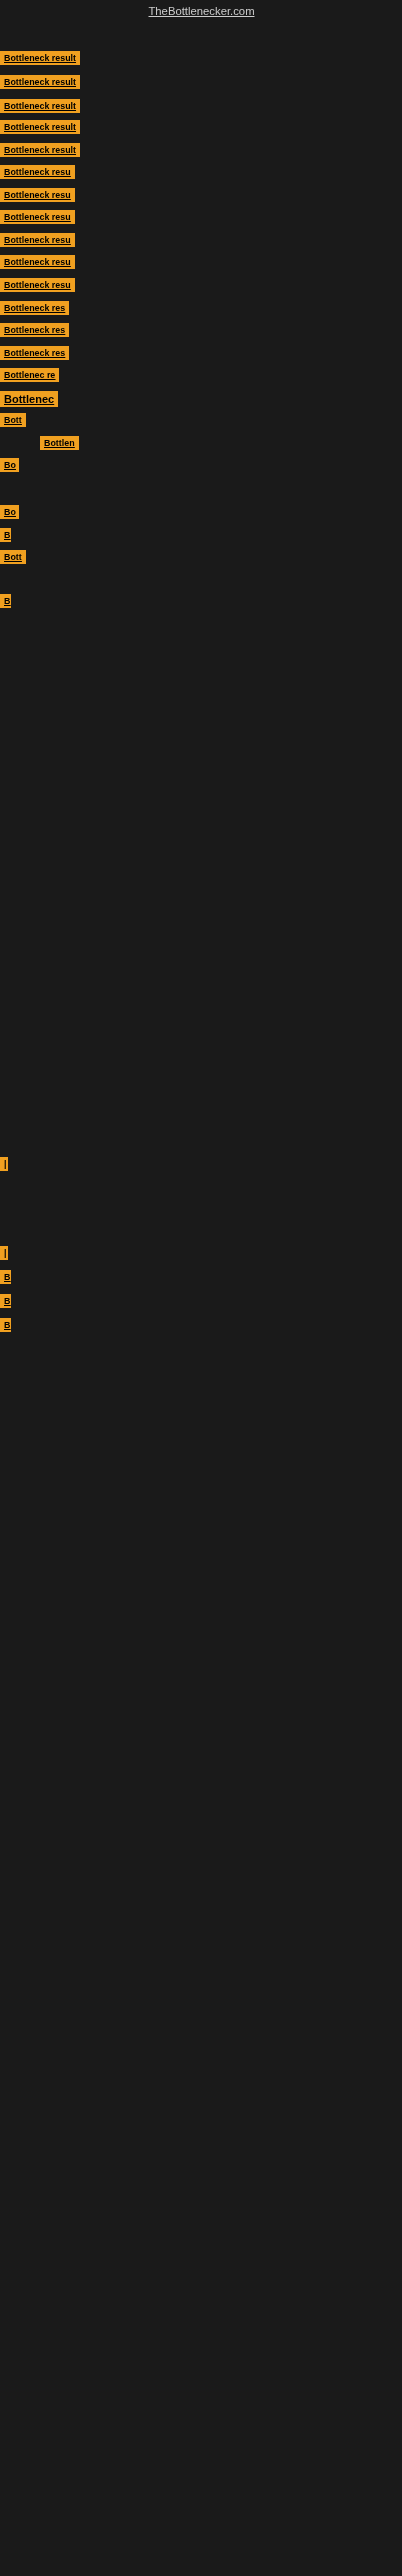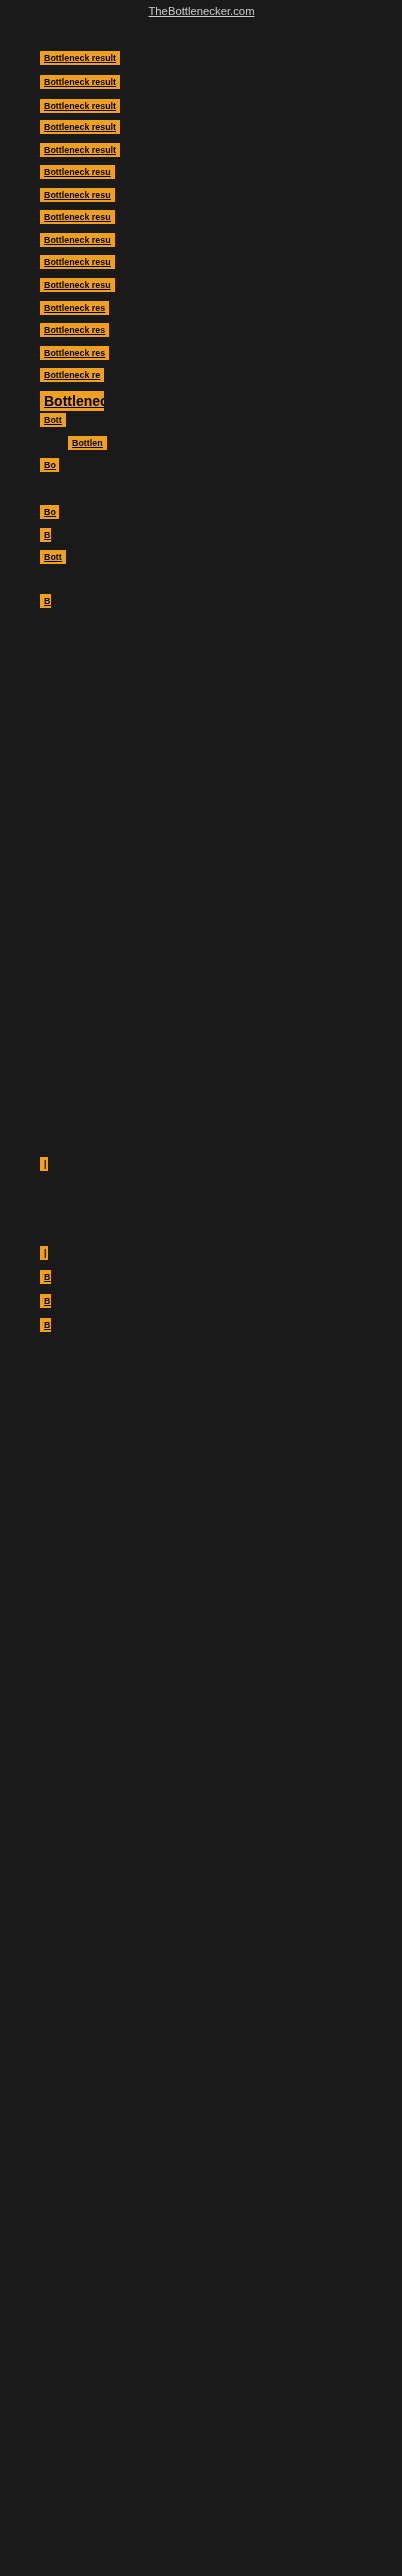--- a/index.html
+++ b/index.html
@@ -33,21 +33,20 @@
     }
 
     .bottleneck-badge {
       background-color: #f0a020;
       color: #000000;
       font-size: 8.9px;
       font-weight: bold;
       padding: 2.4px 4px;
       white-space: nowrap;
       overflow: hidden;
-      margin-left: 40px;
     }
   </style>
 </head>
 <body>
 
 <div class="site-title">TheBottlenecker.com</div>
 
 <div id="items-container" style="position: relative; width: 403px; height: 2568px;">
 <div class="bottleneck-item" style="top: 29px; left: 0px;">
       <span class="bottleneck-badge" style="max-width: 119px; font-size: 8.9px;">Bottleneck result</span>
@@ -85,29 +84,29 @@
     <div class="bottleneck-item" style="top: 279px; left: 0px;">
       <span class="bottleneck-badge" style="max-width: 90px; font-size: 8.9px;">Bottleneck res</span>
     </div>
     <div class="bottleneck-item" style="top: 301px; left: 0px;">
       <span class="bottleneck-badge" style="max-width: 87px; font-size: 8.9px;">Bottleneck res</span>
     </div>
     <div class="bottleneck-item" style="top: 324px; left: 0px;">
       <span class="bottleneck-badge" style="max-width: 84px; font-size: 8.9px;">Bottleneck res</span>
     </div>
     <div class="bottleneck-item" style="top: 346px; left: 0px;">
-      <span class="bottleneck-badge" style="max-width: 79px; font-size: 8.9px;">Bottleneck re</span>
+      <span class="bottleneck-badge" style="max-width: 79px; font-size: 8.9px;">Bottlenec re</span>
     </div>
     <div class="bottleneck-item" style="top: 369px; left: 0px;">
-      <span class="bottleneck-badge" style="max-width: 64px; font-size: 14px;">Bottlenec</span>
+      <span class="bottleneck-badge" style="max-width: 64px; font-size: 11px;">Bottlenec</span>
     </div>
     <div class="bottleneck-item" style="top: 391px; left: 0px;">
       <span class="bottleneck-badge" style="max-width: 32px; font-size: 8.9px;">Bott</span>
     </div>
-    <div class="bottleneck-item" style="top: 414px; left: 0px; padding-left: 28px;">
+    <div class="bottleneck-item" style="top: 414px; left: 12px; padding-left: 28px;">
       <span class="bottleneck-badge" style="max-width: 48px; font-size: 8.9px;">Bottlen</span>
     </div>
     <div class="bottleneck-item" style="top: 436px; left: 0px;">
       <span class="bottleneck-badge" style="max-width: 19.3px; font-size: 8.9px;">Bo</span>
     </div>
     <div class="bottleneck-item" style="top: 483px; left: 0px;">
       <span class="bottleneck-badge" style="max-width: 19.3px; font-size: 8.9px;">Bo</span>
     </div>
     <div class="bottleneck-item" style="top: 506px; left: 0px;">
       <span class="bottleneck-badge" style="max-width: 11.3px; font-size: 8.9px;">B</span>

